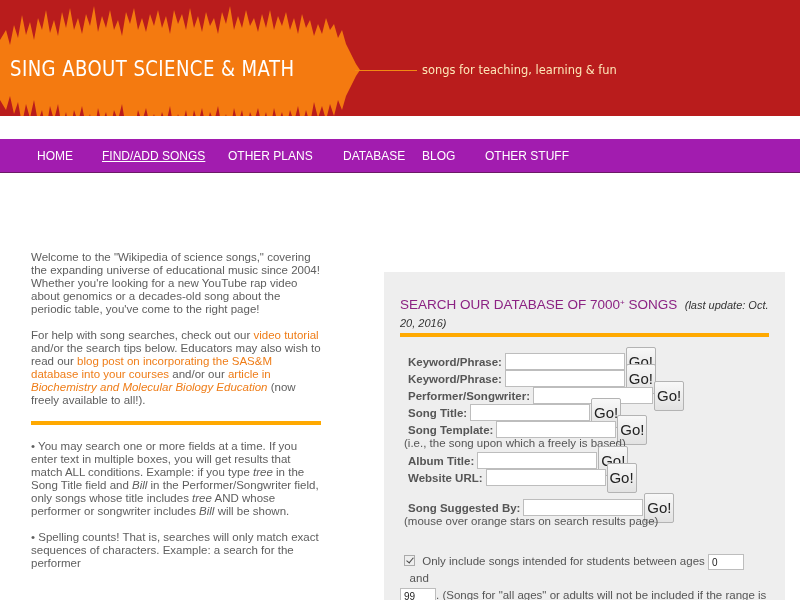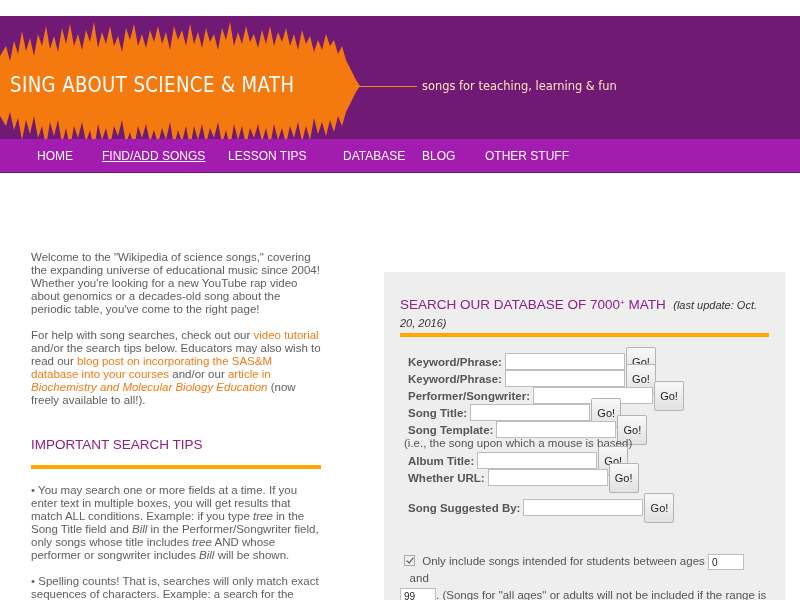--- a/index.html
+++ b/index.html
@@ -1,20 +1,20 @@
 <!DOCTYPE html>
 <html><head>
   <meta charset="utf-8">
   <style>
     * { box-sizing: border-box; margin: 0; padding: 0; }
     html, body { width: 800px; height: 600px; overflow: hidden; background: #fff; }
     body { font-family: "Liberation Sans", sans-serif; color: #555; position: relative; }
 
     
-    .banner { position: absolute; left: 0; top: 16px; width: 800px; height: 139px; background: #701a75; overflow: hidden; }
+    .banner { position: absolute; left: 0; top: 0; width: 800px; height: 116px; background: #b91c1c; overflow: hidden; }
     .wave { position: absolute; left: 0; top: 0; width: 360px; height: 139px; }
     .site-title { position: absolute; left: 10px; top: 57px; font-family: "DejaVu Sans", sans-serif; font-size: 21px; color: #fff; letter-spacing: 0.5px; font-weight: 400; transform: scaleX(0.86); transform-origin: left; white-space: nowrap; }
     .tagline-line { position: absolute; left: 355px; top: 70px; width: 62px; height: 1px; background: #f28a12; }
     .tagline { position: absolute; left: 422px; top: 62px; font-family: "DejaVu Sans", sans-serif; font-size: 13px; color: #fde7b8; transform: scaleX(0.88); transform-origin: left; white-space: nowrap; }
 
     
     .nav { position: absolute; left: 0; top: 139px; width: 800px; height: 34px; background: #a21caf; border-bottom: 1px solid #6c1a66; }
     .nav-item { position: absolute; top: 10px; font-size: 12px; color: #fff; text-decoration: none; white-space: nowrap; }
     .nav-item.active { text-decoration: underline; }
 
@@ -28,21 +28,21 @@
     
     .search-box { position: absolute; left: 384px; top: 272px; width: 401px; height: 340px; background: #eeeeee; }
     .search-head { position: absolute; left: 16px; top: 24px; width: 370px; font-size: 13.5px; line-height: 17px; color: #8b2283; }
     .search-head sup { font-size: 8px; vertical-align: top; position: relative; top: -2px; }
     .search-head .upd { font-size: 11px; color: #333; font-style: italic; }
     .search-rule { position: absolute; left: 16px; top: 61px; width: 369px; height: 4px; background: #ffa900; }
 
     .row { position: absolute; left: 16px; height: 17px; display: flex; align-items: center; }
     .lbl { font-size: 11.5px; font-weight: 700; color: #555; white-space: nowrap; margin-right: 3px; margin-left: 8px; }
     .inp { height: 17px; background: #fff; border: 1px solid #bdbdbd; font-size: 11px; padding: 0 3px; font-family: "Liberation Sans", sans-serif; color: #000; }
-    .go { height: 30px; width: 30px; margin-left: 1px; background: linear-gradient(#f8f8f8, #e2e2e2); border: 1px solid #b3b3b3; border-radius: 2px; font-size: 11px; color: #222; font-family: "Liberation Sans", sans-serif; }
+    .go { height: 30px; width: 30px; margin-left: 1px; background: linear-gradient(#f8f8f8, #e2e2e2); border: 1px solid #b3b3b3; border-radius: 2px; font-size: 15px; color: #222; font-family: "Liberation Sans", sans-serif; }
     .hint { position: absolute; left: 404px; font-size: 11.5px; color: #555; white-space: nowrap; }
 
     .addl { position: absolute; left: 16px; top: 267px; font-size: 11.5px; font-weight: 700; color: #555; }
     .age-line { position: absolute; left: 16px; top: 281px; width: 372px; font-size: 11.5px; line-height: 17px; color: #555; }
     .chk { display: inline-block; width: 11px; height: 11px; border: 1px solid #aaa; background: #eee; margin: 0 4px 0 4px; vertical-align: -1px; position: relative; }
     .chk::after { content: ""; position: absolute; left: 3px; top: 0px; width: 3px; height: 6px; border: solid #444; border-width: 0 1.5px 1.5px 0; transform: rotate(40deg); }
     .age-inp { display: inline-block; width: 36px; height: 16px; background: #fff; border: 1px solid #bdbdbd; font-size: 10px; padding: 1px 3px; color: #222; vertical-align: middle; line-height: 13px; }
   </style>
 </head>
 <body>
@@ -52,40 +52,39 @@
     <path fill="#f47a10" d="M0,40 L6,30 L10,45 L14,25 L18,38 L22,15 L26,35 L30,22 L34,40 L38,18 L42,30 L46,10 L50,33 L54,20 L58,36 L62,12 L66,28 L70,8 L74,30 L78,18 L82,34 L86,14 L90,26 L94,6 L98,32 L102,16 L106,28 L110,10 L114,30 L118,20 L122,36 L126,12 L130,24 L134,8 L138,30 L142,18 L146,32 L150,14 L154,26 L158,10 L162,28 L166,16 L170,34 L174,10 L178,24 L182,14 L186,30 L190,8 L194,28 L198,16 L202,32 L206,12 L210,26 L214,18 L218,34 L222,12 L226,24 L230,6 L234,30 L238,16 L242,28 L246,10 L250,26 L254,18 L258,32 L262,14 L266,28 L270,10 L274,30 L278,16 L282,26 L286,12 L290,30 L294,18 L298,34 L302,14 L306,28 L310,20 L314,36 L318,24 L322,34 L326,18 L330,30 L334,24 L338,38 L342,30 L346,44 L350,52 L356,64 L360,70 L356,76 L350,88 L346,96 L342,110 L338,100 L334,116 L330,104 L326,120 L322,106 L318,118 L314,102 L310,124 L306,110 L302,126 L298,106 L294,122 L290,110 L286,128 L282,112 L278,124 L274,108 L270,130 L266,112 L262,126 L258,108 L254,122 L250,112 L246,130 L242,110 L238,124 L234,108 L230,132 L226,114 L222,128 L218,106 L214,122 L210,112 L206,128 L202,108 L198,124 L194,110 L190,132 L186,110 L182,126 L178,114 L174,130 L170,106 L166,124 L162,112 L158,128 L154,114 L150,126 L146,108 L142,122 L138,110 L134,132 L130,116 L126,128 L122,104 L118,120 L114,110 L110,130 L106,112 L102,124 L98,108 L94,134 L90,114 L86,126 L82,106 L78,122 L74,110 L70,132 L66,112 L62,128 L58,104 L54,120 L50,106 L46,130 L42,110 L38,122 L34,100 L30,118 L26,104 L22,124 L18,102 L14,114 L10,96 L6,110 L0,100 Z"></path>
   </svg>
   <div class="site-title">SING ABOUT SCIENCE &amp; MATH</div>
   <div class="tagline-line"></div>
   <div class="tagline">songs for teaching, learning &amp; fun</div>
 </div>
 
 <div class="nav">
   <a class="nav-item" style="left:37px">HOME</a>
   <a class="nav-item active" style="left:102px">FIND/ADD SONGS</a>
-  <a class="nav-item" style="left:228px">LESSON TIPS</a>
+  <a class="nav-item" style="left:228px">OTHER PLANS</a>
   <a class="nav-item" style="left:343px">DATABASE</a>
   <a class="nav-item" style="left:422px">BLOG</a>
   <a class="nav-item" style="left:485px">OTHER STUFF</a>
 </div>
 
 <div class="left">
   <p>Welcome to the "Wikipedia of science songs," covering the expanding universe of educational music since 2004! Whether you're looking for a new YouTube rap video about genomics or a decades-old song about the periodic table, you've come to the right page!</p>
   <p><span>For help with song searches, check out our </span><a class="link">video tutorial</a><span> and/or the search tips below. Educators may also wish to read our </span><a class="link">blog post on incorporating the SAS&amp;M database into your courses</a><span> and/or our </span><a class="link"><span>article in </span><i>Biochemistry and Molecular Biology Education</i></a><span> (now freely available to all!).</span></p>
 
-  <h2>IMPORTANT SEARCH TIPS</h2>
   <div class="rule"></div>
 
   <p><span>• You may search one or more fields at a time. If you enter text in multiple boxes, you will get results that match ALL conditions. Example: if you type </span><i>tree</i><span> in the Song Title field and </span><i>Bill</i><span> in the Performer/Songwriter field, only songs whose title includes </span><i>tree</i><span> AND whose performer or songwriter includes </span><i>Bill</i><span> will be shown.</span></p>
 
   <p><span>• Spelling counts! That is, searches will only match exact sequences of characters. Example: a search for the performer </span></p>
 </div>
 
 <div class="search-box">
-  <div class="search-head"><span>SEARCH OUR DATABASE OF 7000</span><sup>+</sup><span> MATH</span>&nbsp;&nbsp;<span class="upd">(last update: Oct. 20, 2016)</span></div>
+  <div class="search-head"><span>SEARCH OUR DATABASE OF 7000</span><sup>+</sup><span> SONGS</span>&nbsp;&nbsp;<span class="upd">(last update: Oct. 20, 2016)</span></div>
   <div class="search-rule"></div>
 
   <div class="row" style="top:81px">
     <span class="lbl">Keyword/Phrase:</span>
     <input class="inp" style="width: 120px;" value="">
     <button class="go">Go!</button>
   </div>
   <div class="row" style="top:98px">
     <span class="lbl">Keyword/Phrase:</span>
     <input class="inp" style="width: 120px;" value="">
@@ -99,36 +98,37 @@
   <div class="row" style="top:132px">
     <span class="lbl">Song Title:</span>
     <input class="inp" style="width: 120px;" value="">
     <button class="go">Go!</button>
   </div>
   <div class="row" style="top:149px">
     <span class="lbl">Song Template:</span>
     <input class="inp" style="width: 120px;" value="">
     <button class="go">Go!</button>
   </div>
-  <div class="hint" style="left:20px; top:165px">(i.e., the song upon which a mouse is based)</div>
+  <div class="hint" style="left:20px; top:165px">(i.e., the song upon which a freely is based)</div>
   <div class="row" style="top:180px">
     <span class="lbl">Album Title:</span>
     <input class="inp" style="width: 120px;" value="">
     <button class="go">Go!</button>
   </div>
   <div class="row" style="top:197px">
-    <span class="lbl">Whether URL:</span>
+    <span class="lbl">Website URL:</span>
     <input class="inp" style="width: 120px;" value="">
     <button class="go">Go!</button>
   </div>
   <div class="row" style="top:227px">
     <span class="lbl">Song Suggested By:</span>
     <input class="inp" style="width: 120px;" value="">
     <button class="go">Go!</button>
   </div>
+  <div class="hint" style="left:20px; top:243px">(mouse over orange stars on search results page)</div>
 
   <div class="age-line">
     <span class="chk"></span>
     <span>Only include songs intended for students between ages</span>
     <span class="age-inp">0</span>
     &nbsp;&nbsp;&nbsp;<span>and</span><br>
     <span class="age-inp">99</span><span>. (Songs for "all ages" or adults will not be included if the range is narrowed to less than 0-99.)</span>
   </div>
 </div>
 

